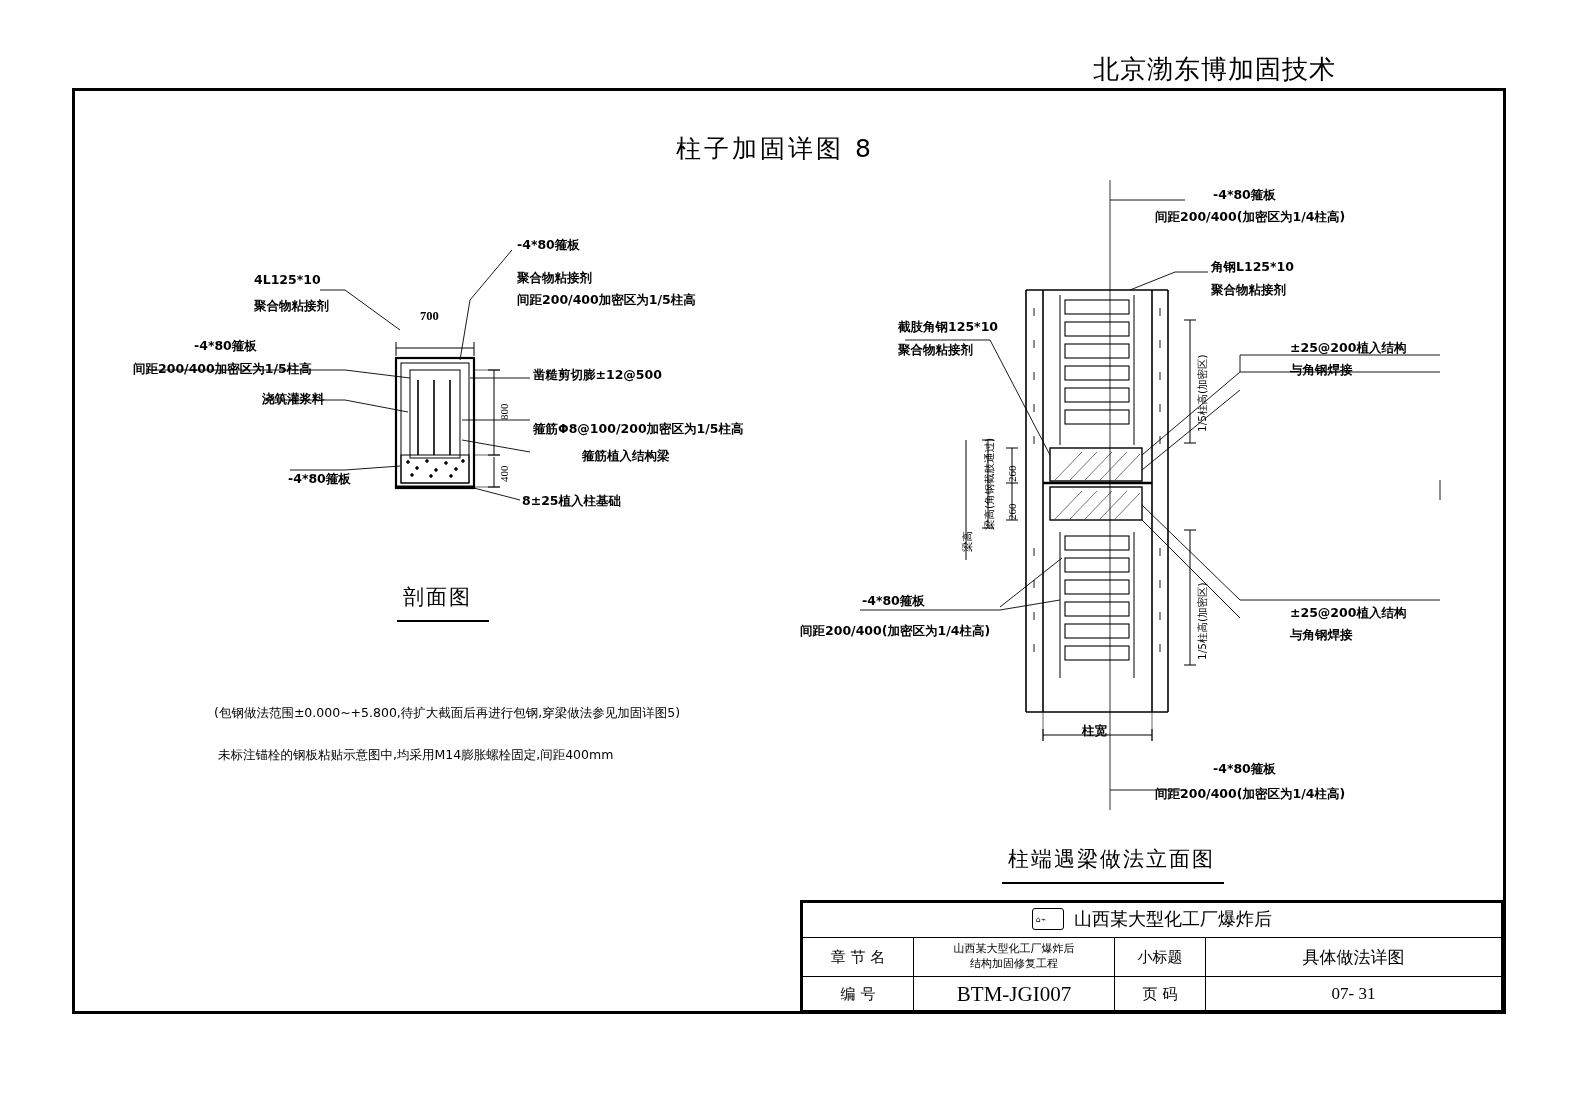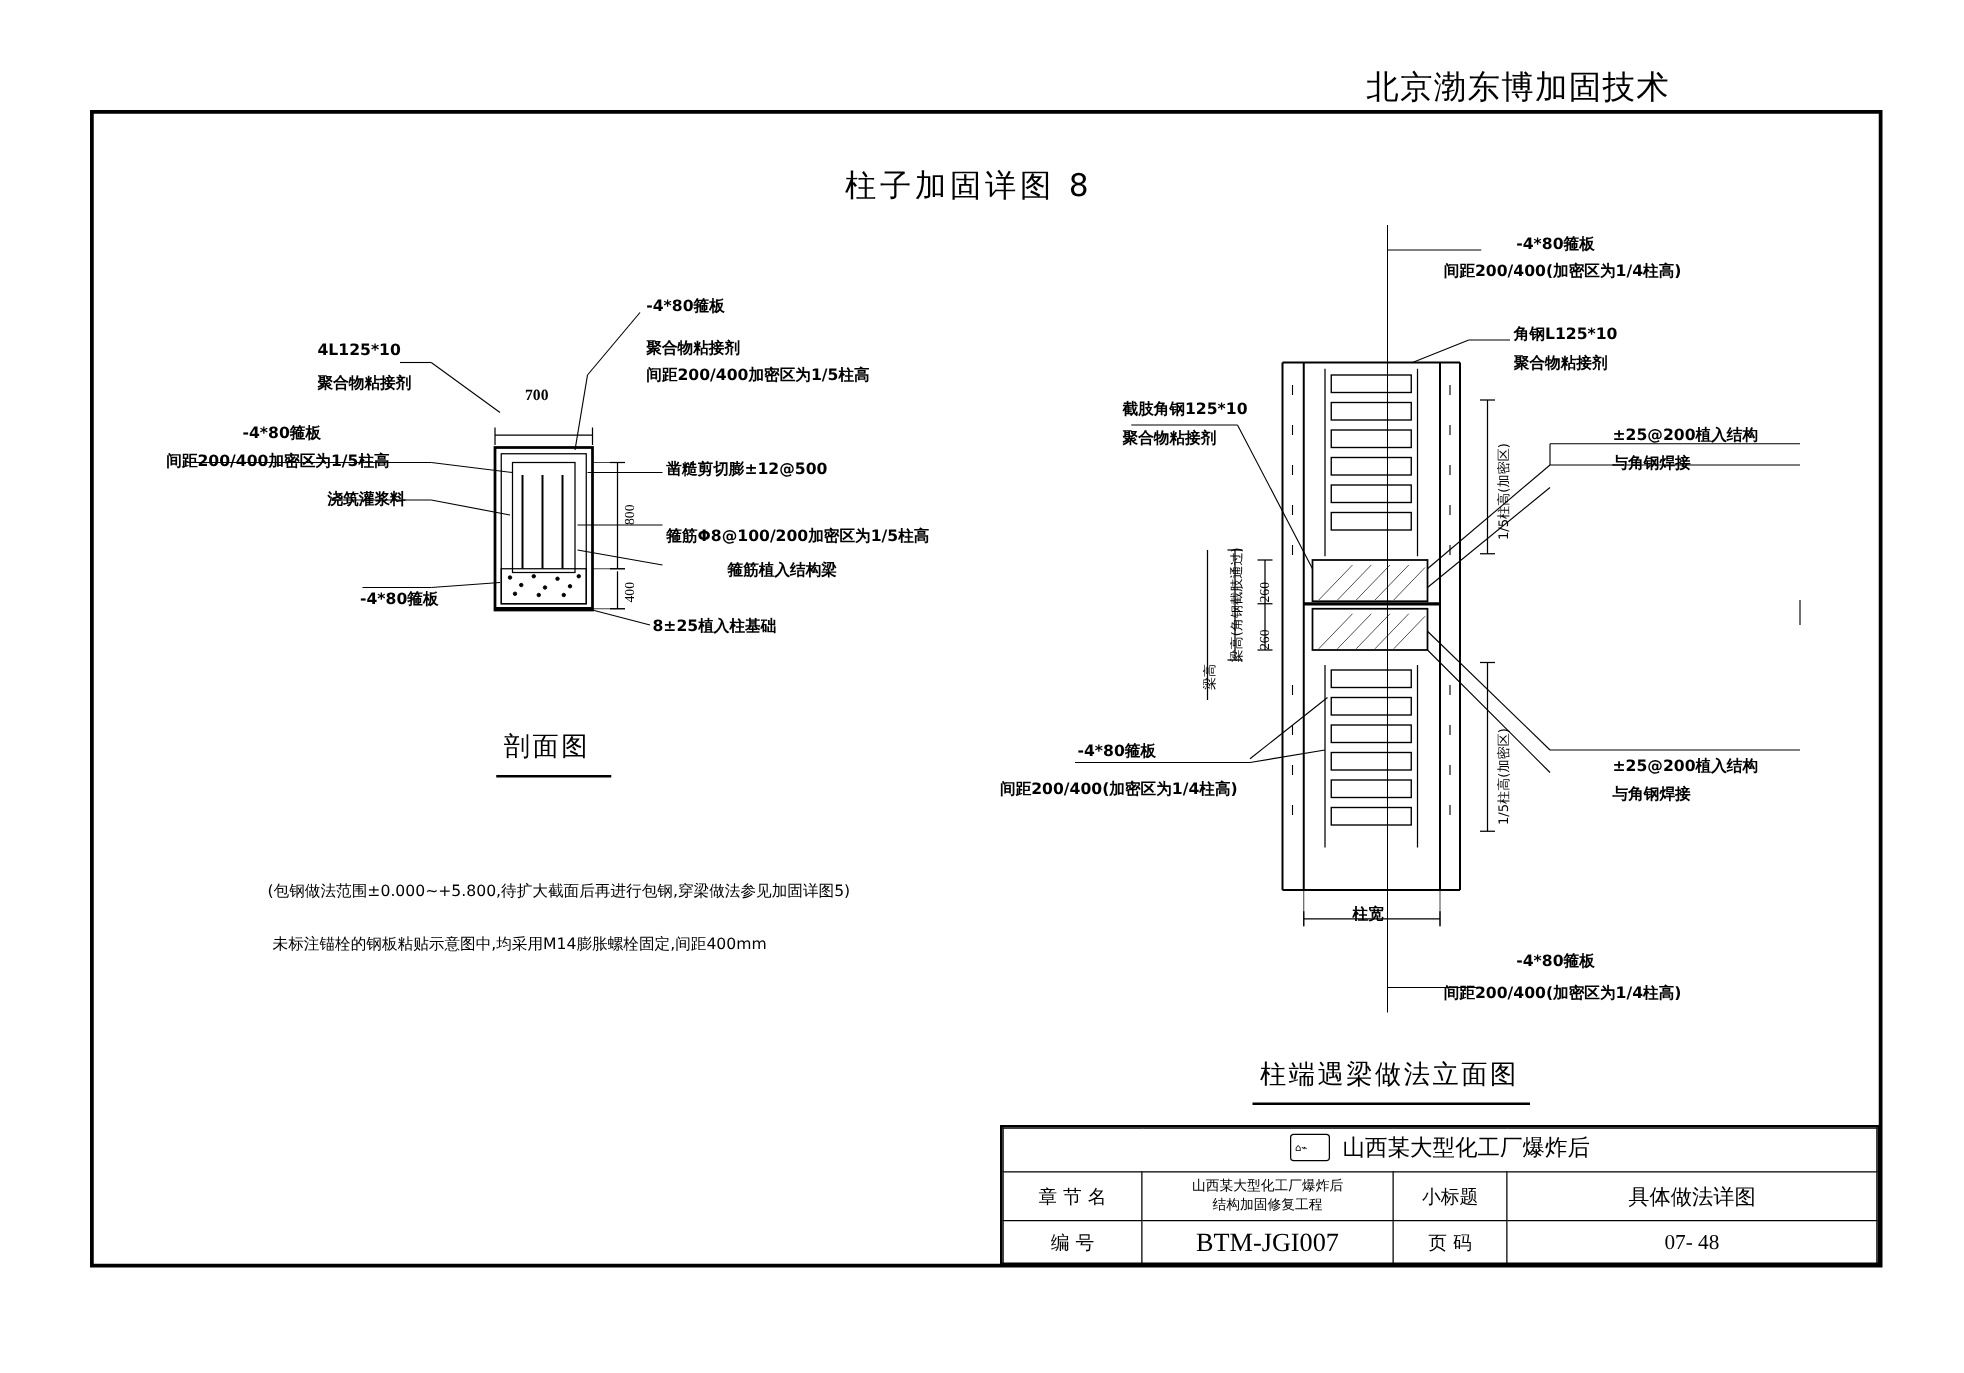--- a/index.html
+++ b/index.html
@@ -284,19 +284,19 @@
             <div>结构加固修复工程</div>
           </div>
         </td>
         <td style="width:90px;" class="cjk">小标题</td>
         <td class="cjk" style="font-size:17px;">具体做法详图</td>
       </tr>
       <tr>
         <td style="height:34px;" class="cjk">编    号</td>
         <td style="font-size:21px;">BTM-JGI007</td>
         <td class="cjk">页    码</td>
-        <td style="font-size:17px;">07- 48</td>
+        <td style="font-size:17px;">07- 31</td>
       </tr>
     </tbody>
       </table>
   </div>
 
 </div>
 
 </body></html>

